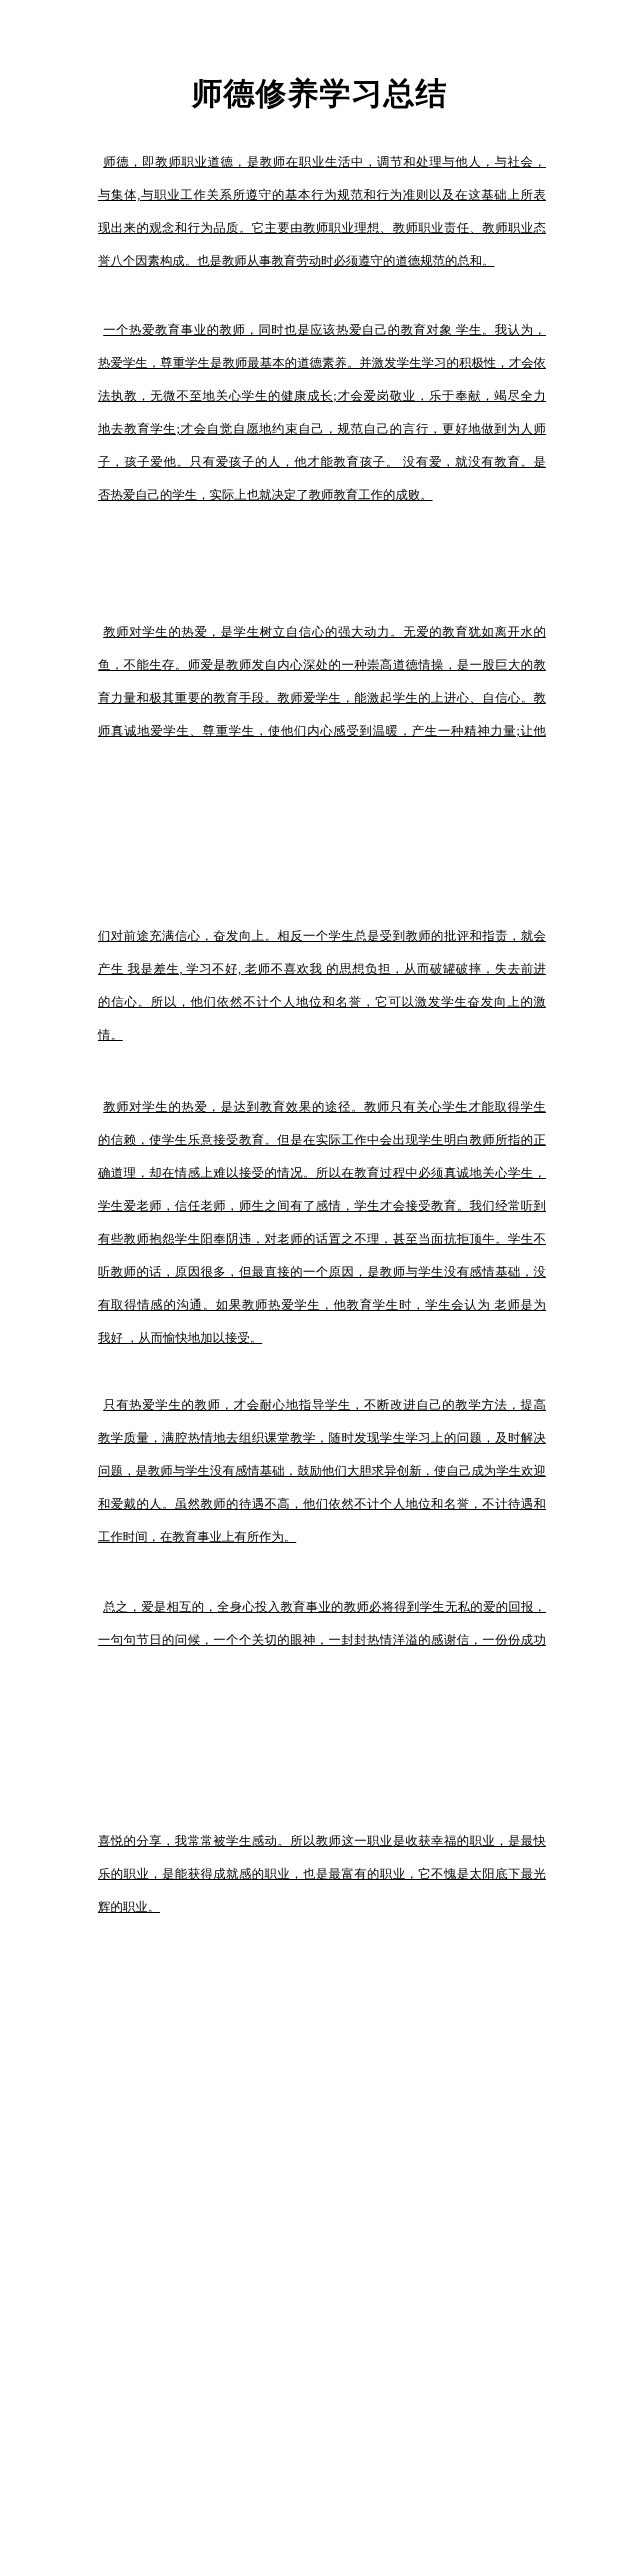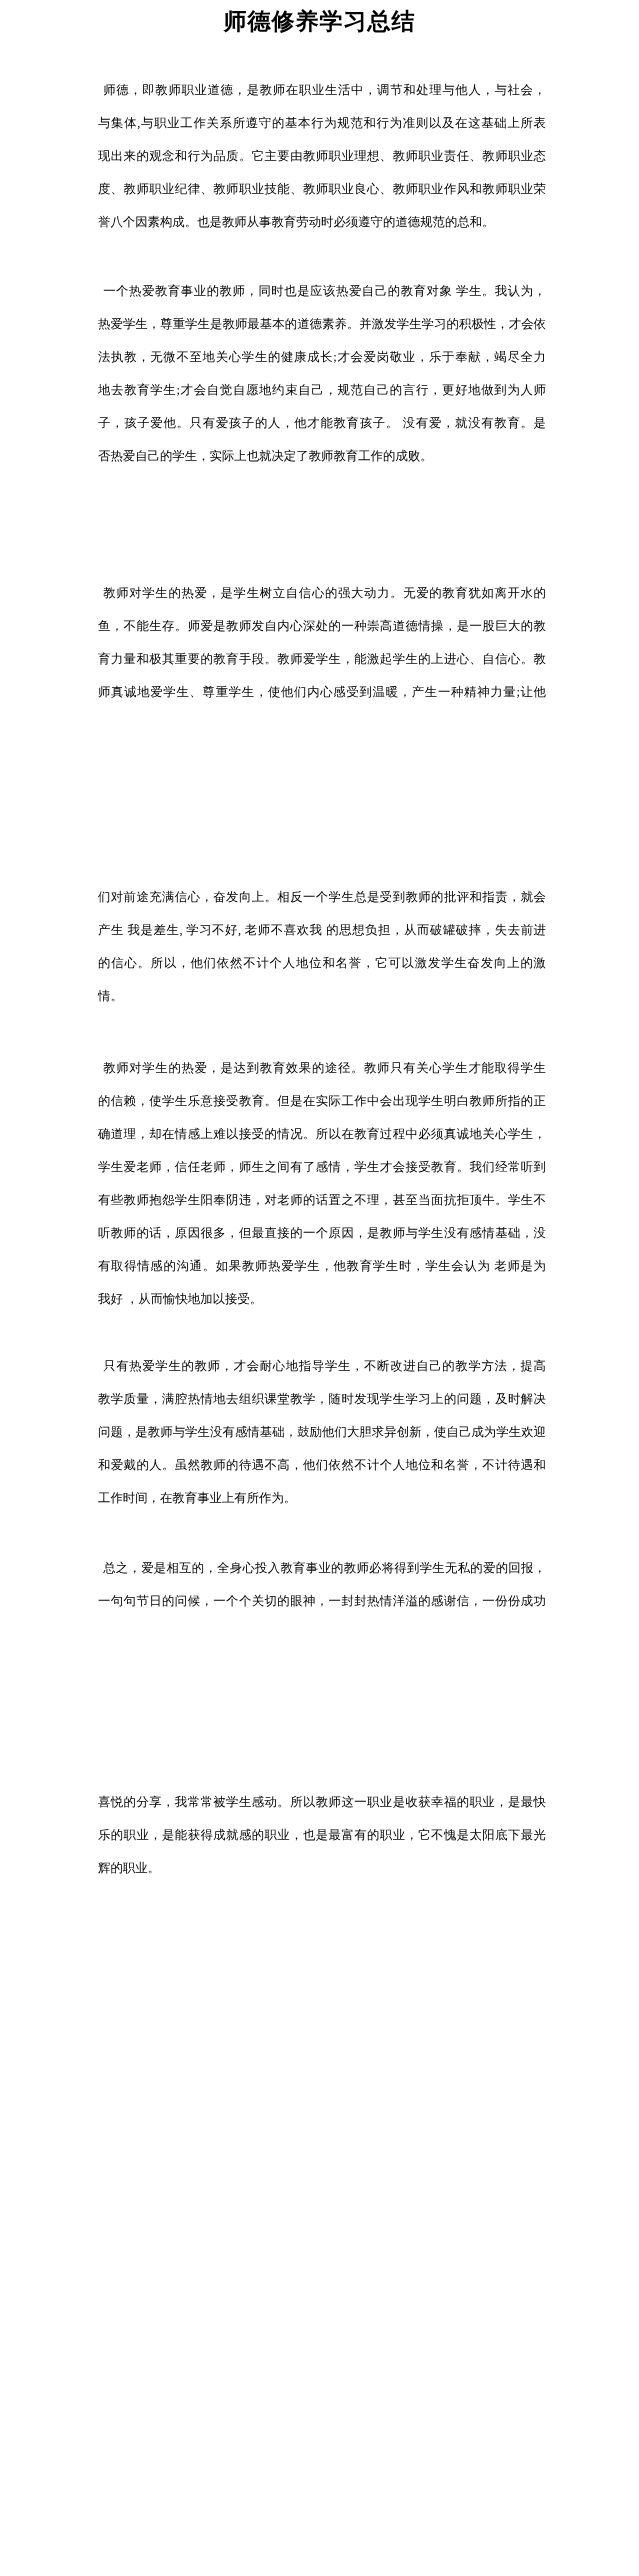--- a/index.html
+++ b/index.html
@@ -11,37 +11,39 @@
     position: relative;
     width: 639px;
     min-height: 2711px;
     background: #ffffff;
     color: #000000;
     font-family: "Liberation Serif", "DejaVu Serif", serif;
     overflow: hidden;
   }
   .doc-title {
     margin: 0;
+    padding-top: 72px;
     height: 43px;
     line-height: 43px;
     text-align: center;
-    font-size: 23px;
+    font-size: 31px;
     font-weight: 700;
     letter-spacing: 1px;
   }
   .para {
     width: 448px;
     margin-left: 98px;
     font-size: 12.4px;
     line-height: 33px;
     text-align: justify;
   }
   .line {
     text-align: justify;
     text-align-last: justify;
+    text-decoration: underline;
   }
   .line.pfinal {
     text-align-last: left;
   }
   .para.indent .line:first-child {
     text-indent: 5.2px;
   }
   
   .p1  { margin-top: 31px;  }
   .p2  { margin-top: 36px;  }
@@ -55,21 +57,20 @@
 </head>
 <body>
 
 <div class="page">
   <h1 class="doc-title">师德修养学习总结</h1>
   <div id="doc">
       <div class="para p1 indent">
         <div class="line">师德，即教师职业道德，是教师在职业生活中，调节和处理与他人，与社会，</div>
         <div class="line">与集体,与职业工作关系所遵守的基本行为规范和行为准则以及在这基础上所表</div>
         <div class="line">现出来的观念和行为品质。它主要由教师职业理想、教师职业责任、教师职业态</div>
-        <div class="line">度、教师职业纪律、教师职业技能、教师职业良心、教师职业作风和教师职业荣</div>
         <div class="line pfinal">誉八个因素构成。也是教师从事教育劳动时必须遵守的道德规范的总和。</div>
       </div>
       <div class="para p2 indent">
         <div class="line">一个热爱教育事业的教师，同时也是应该热爱自己的教育对象 学生。我认为，</div>
         <div class="line">热爱学生，尊重学生是教师最基本的道德素养。并激发学生学习的积极性，才会依</div>
         <div class="line">法执教，无微不至地关心学生的健康成长;才会爱岗敬业，乐于奉献，竭尽全力</div>
         <div class="line">地去教育学生;才会自觉自愿地约束自己，规范自己的言行，更好地做到为人师</div>
         <div class="line">子，孩子爱他。只有爱孩子的人，他才能教育孩子。 没有爱，就没有教育。是</div>
         <div class="line pfinal">否热爱自己的学生，实际上也就决定了教师教育工作的成败。</div>
       </div>

